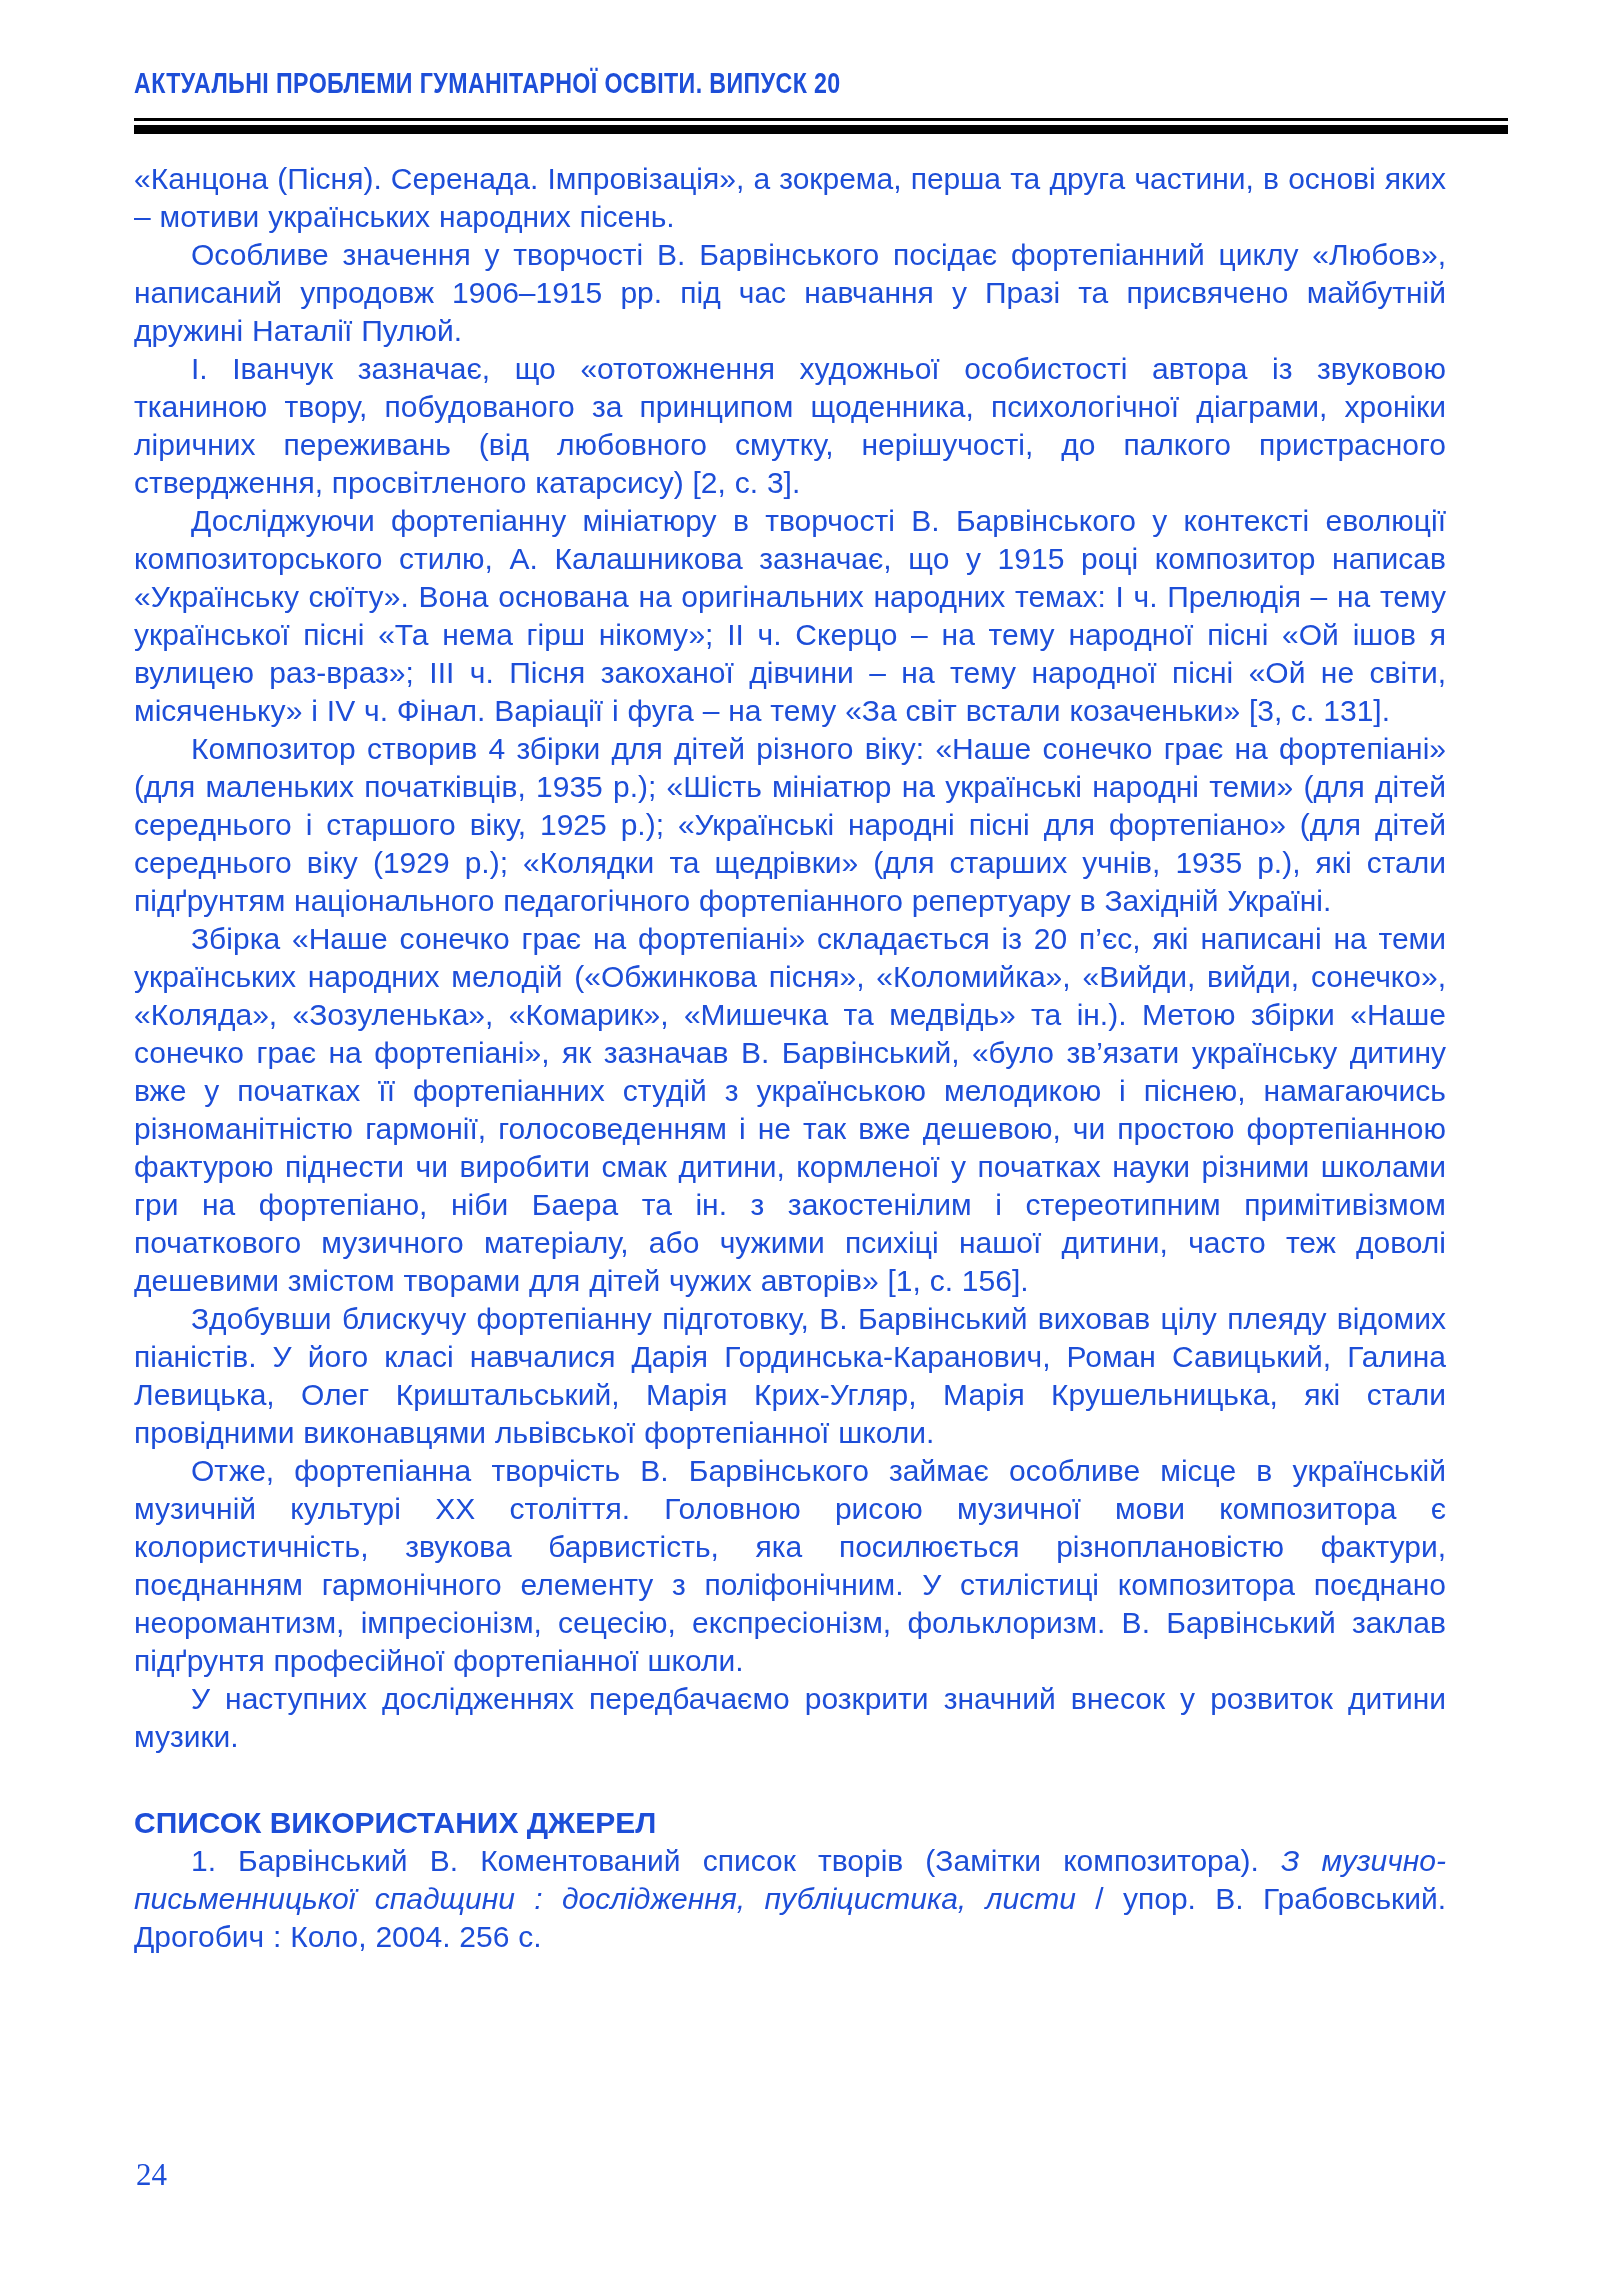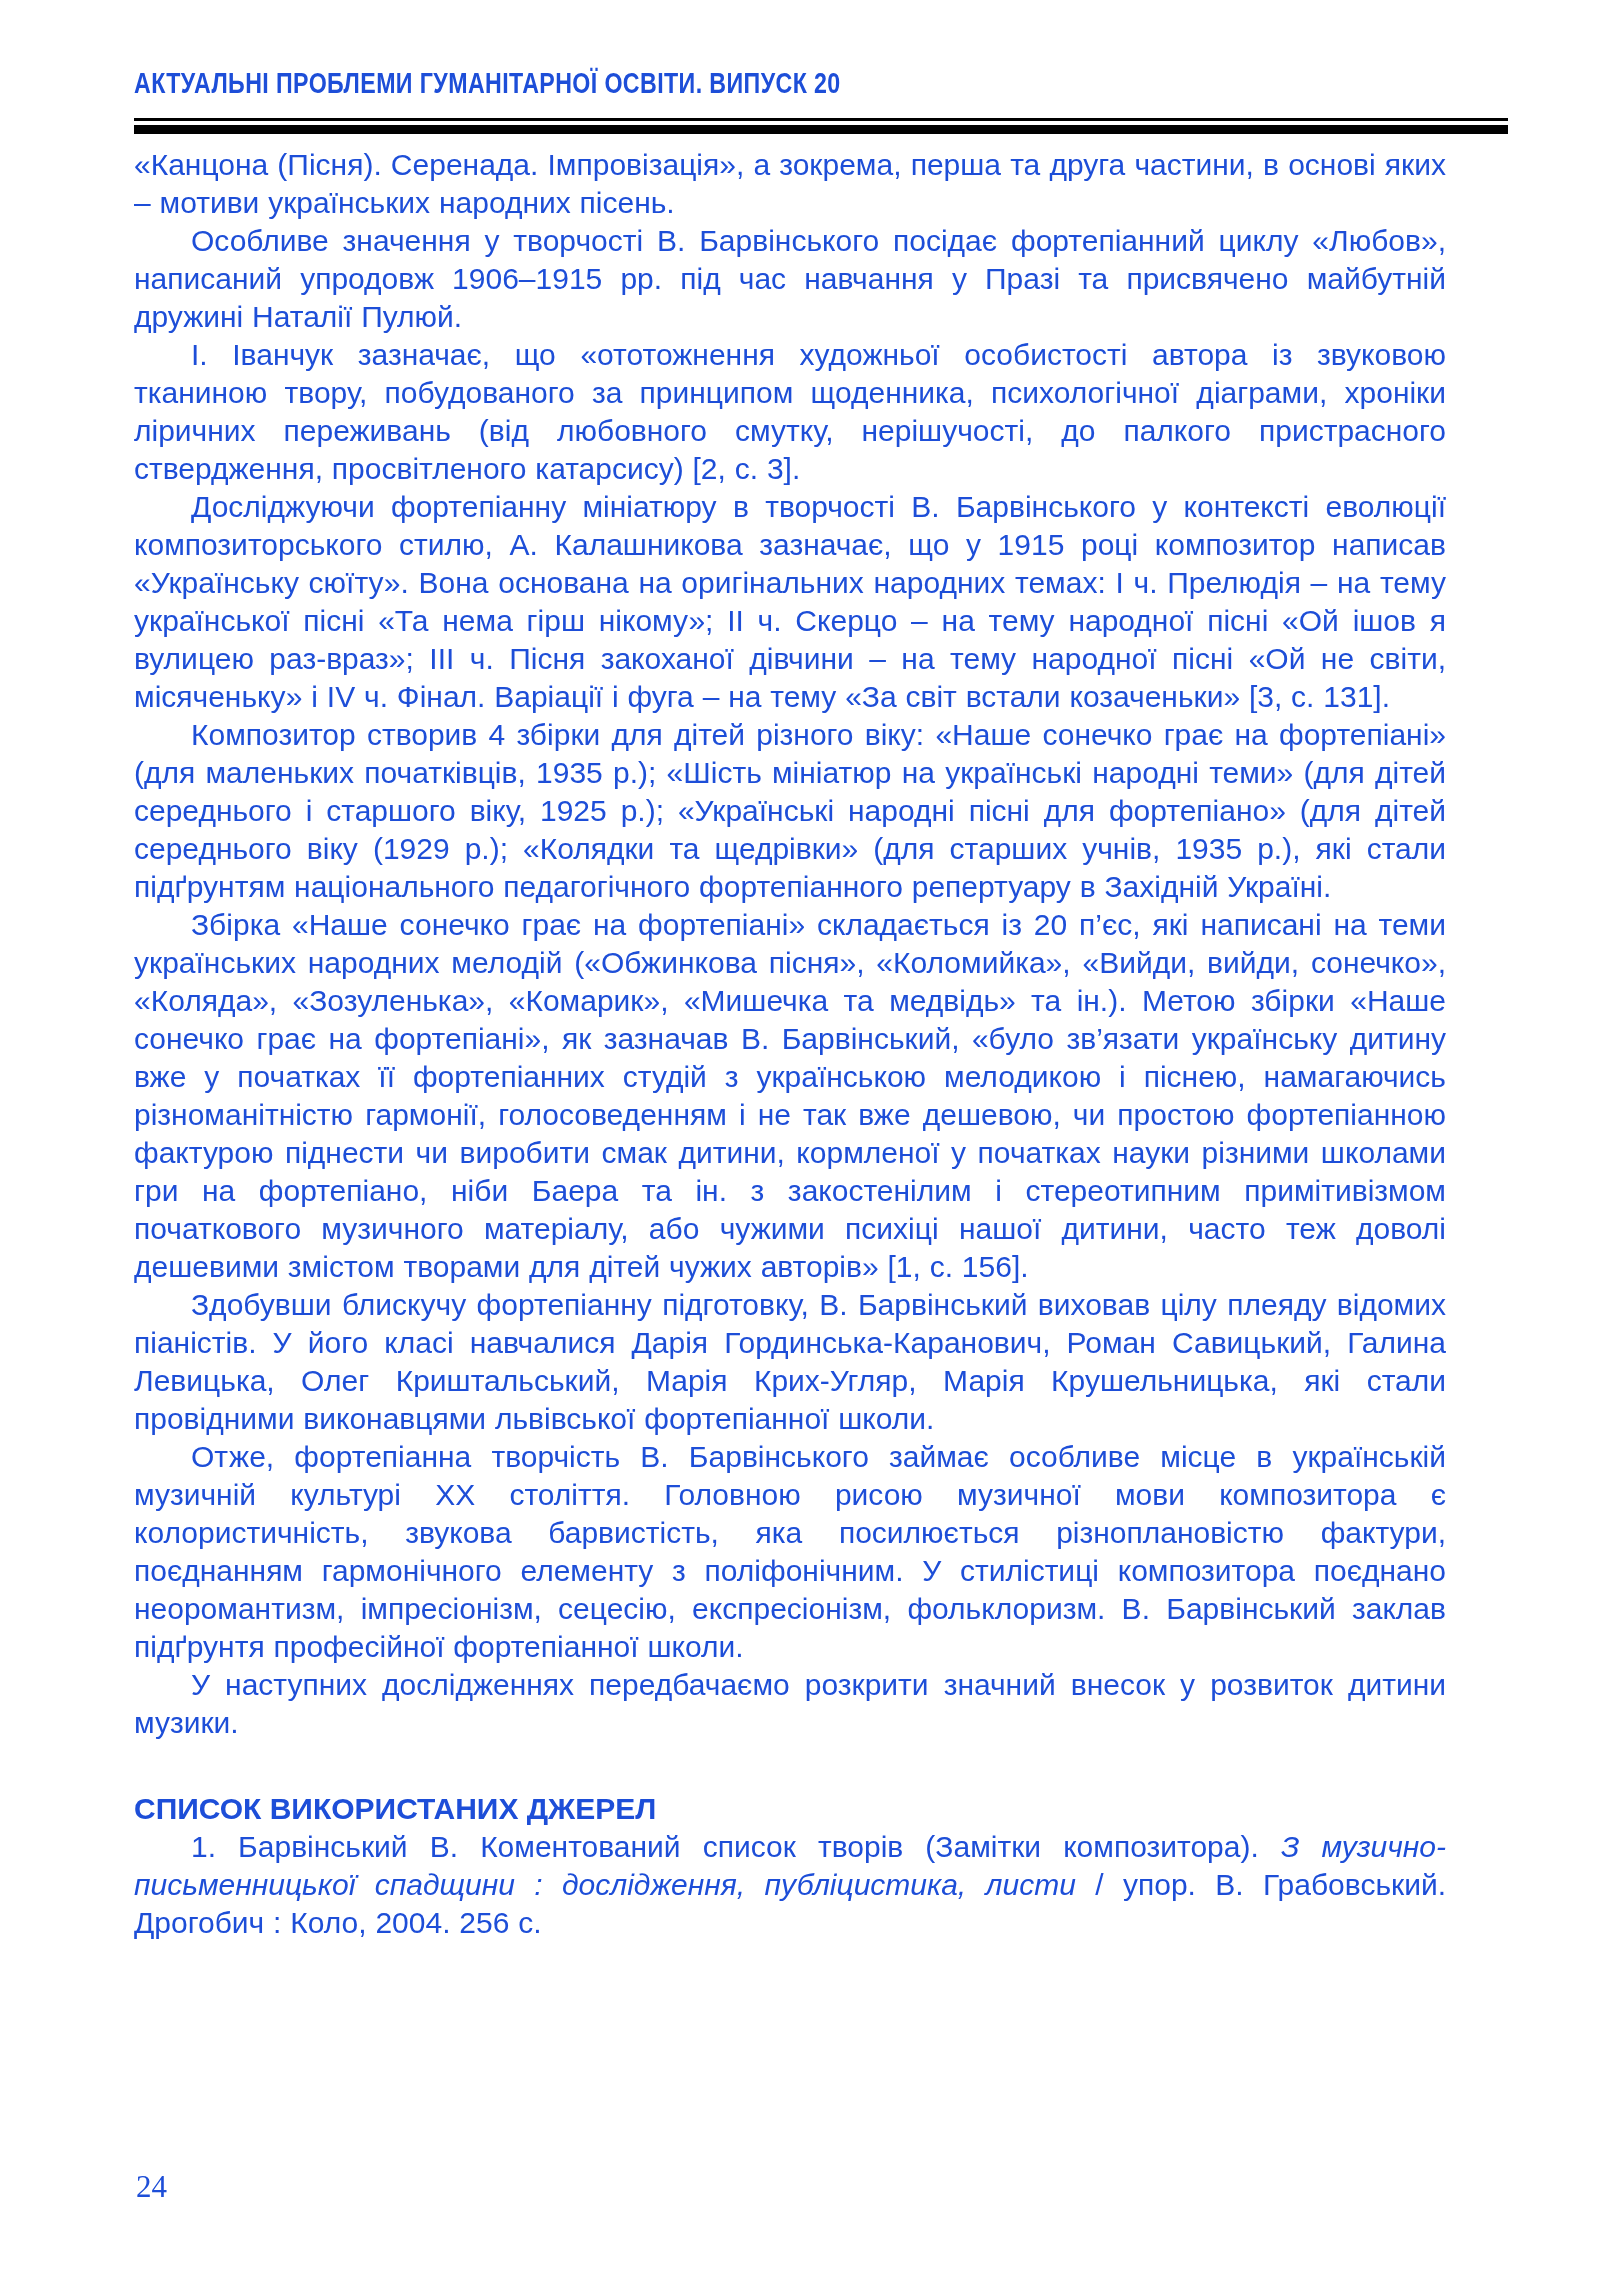--- a/index.html
+++ b/index.html
@@ -34,21 +34,21 @@
     position: absolute;
     left: 134px;
     top: 118px;
     width: 1374px;
   }
   .rule-thin  { height: 2.9px; background: #000; }
   .rule-thick { height: 8.8px; background: #000; margin-top: 3.9px; }
   .content {
     position: absolute;
     left: 134px;
-    top: 146px;
+    top: 160px;
     width: 1374px;
   }
   .para {
     width: 1312px;
     margin: 0;
     font-size: 30px;
     line-height: 38px;
     text-align: justify;
     text-indent: 57px;
     word-spacing: 0.5px;
@@ -63,21 +63,20 @@
     text-align: left;
   }
   .italic { font-style: italic; }
   .page-number {
     position: absolute;
     left: 136px;
     top: 2158px;
     font-family: "Liberation Serif", serif;
     font-size: 31px;
     line-height: 33px;
-    margin-top: 12px;
   }
 </style>
 </head>
 <body>
 
 <div class="page">
 
   <div class="running-header">
     <span class="rh-text">АКТУАЛЬНІ ПРОБЛЕМИ ГУМАНІТАРНОЇ ОСВІТИ. ВИПУСК 20</span>
   </div>

